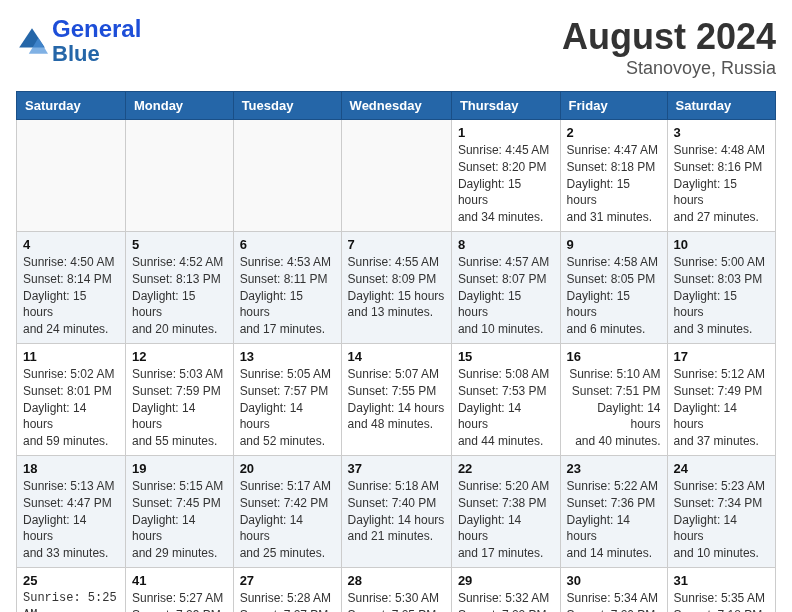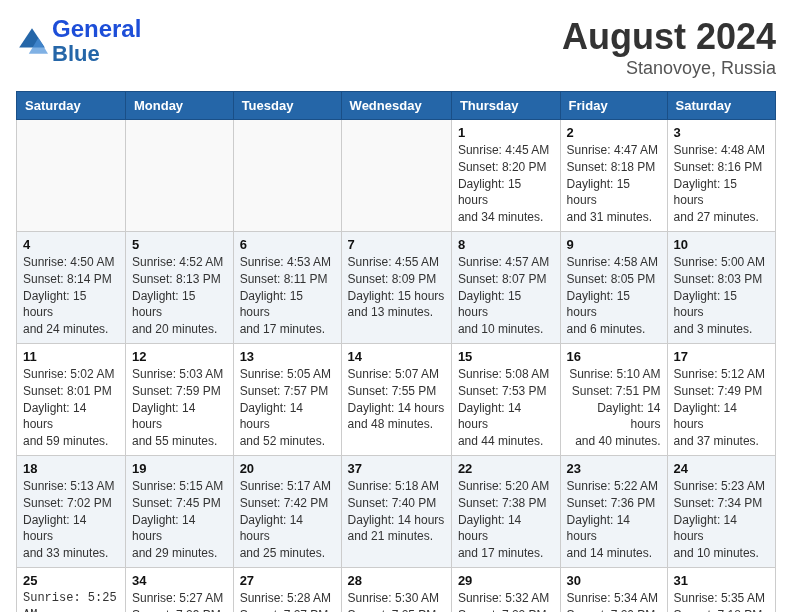--- a/index.html
+++ b/index.html
@@ -252,21 +252,21 @@
           <div class="day-info" style="white-space: pre-line;">Sunrise: 5:12 AM
 Sunset: 7:49 PM
 Daylight: 14 hours
 and 37 minutes.</div>
         </td>
       </tr>
       <tr class="row-alt">
         <td>
           <div class="day-number">18</div>
           <div class="day-info" style="white-space: pre-line;">Sunrise: 5:13 AM
-Sunset: 7:02 PM
+Sunset: 4:47 PM
 Daylight: 14 hours
 and 33 minutes.</div>
         </td>
         <td>
           <div class="day-number">19</div>
           <div class="day-info" style="white-space: pre-line;">Sunrise: 5:15 AM
 Sunset: 7:45 PM
 Daylight: 14 hours
 and 29 minutes.</div>
         </td>
@@ -308,21 +308,21 @@
       </tr>
       <tr>
         <td>
           <div class="day-number">25</div>
           <div class="day-info" style="white-space: pre-line; font-family: Liberation Mono, monospace;">Sunrise: 5:25 AM
 Sunset: 7:31 PM
 Daylight: 14 hours
 and 6 minutes.</div>
         </td>
         <td>
-          <div class="day-number">34</div>
+          <div class="day-number">41</div>
           <div class="day-info" style="white-space: pre-line;">Sunrise: 5:27 AM
 Sunset: 7:29 PM
 Daylight: 14 hours
 and 2 minutes.</div>
         </td>
         <td>
           <div class="day-number">27</div>
           <div class="day-info" style="white-space: pre-line;">Sunrise: 5:28 AM
 Sunset: 7:27 PM
 Daylight: 13 hours

